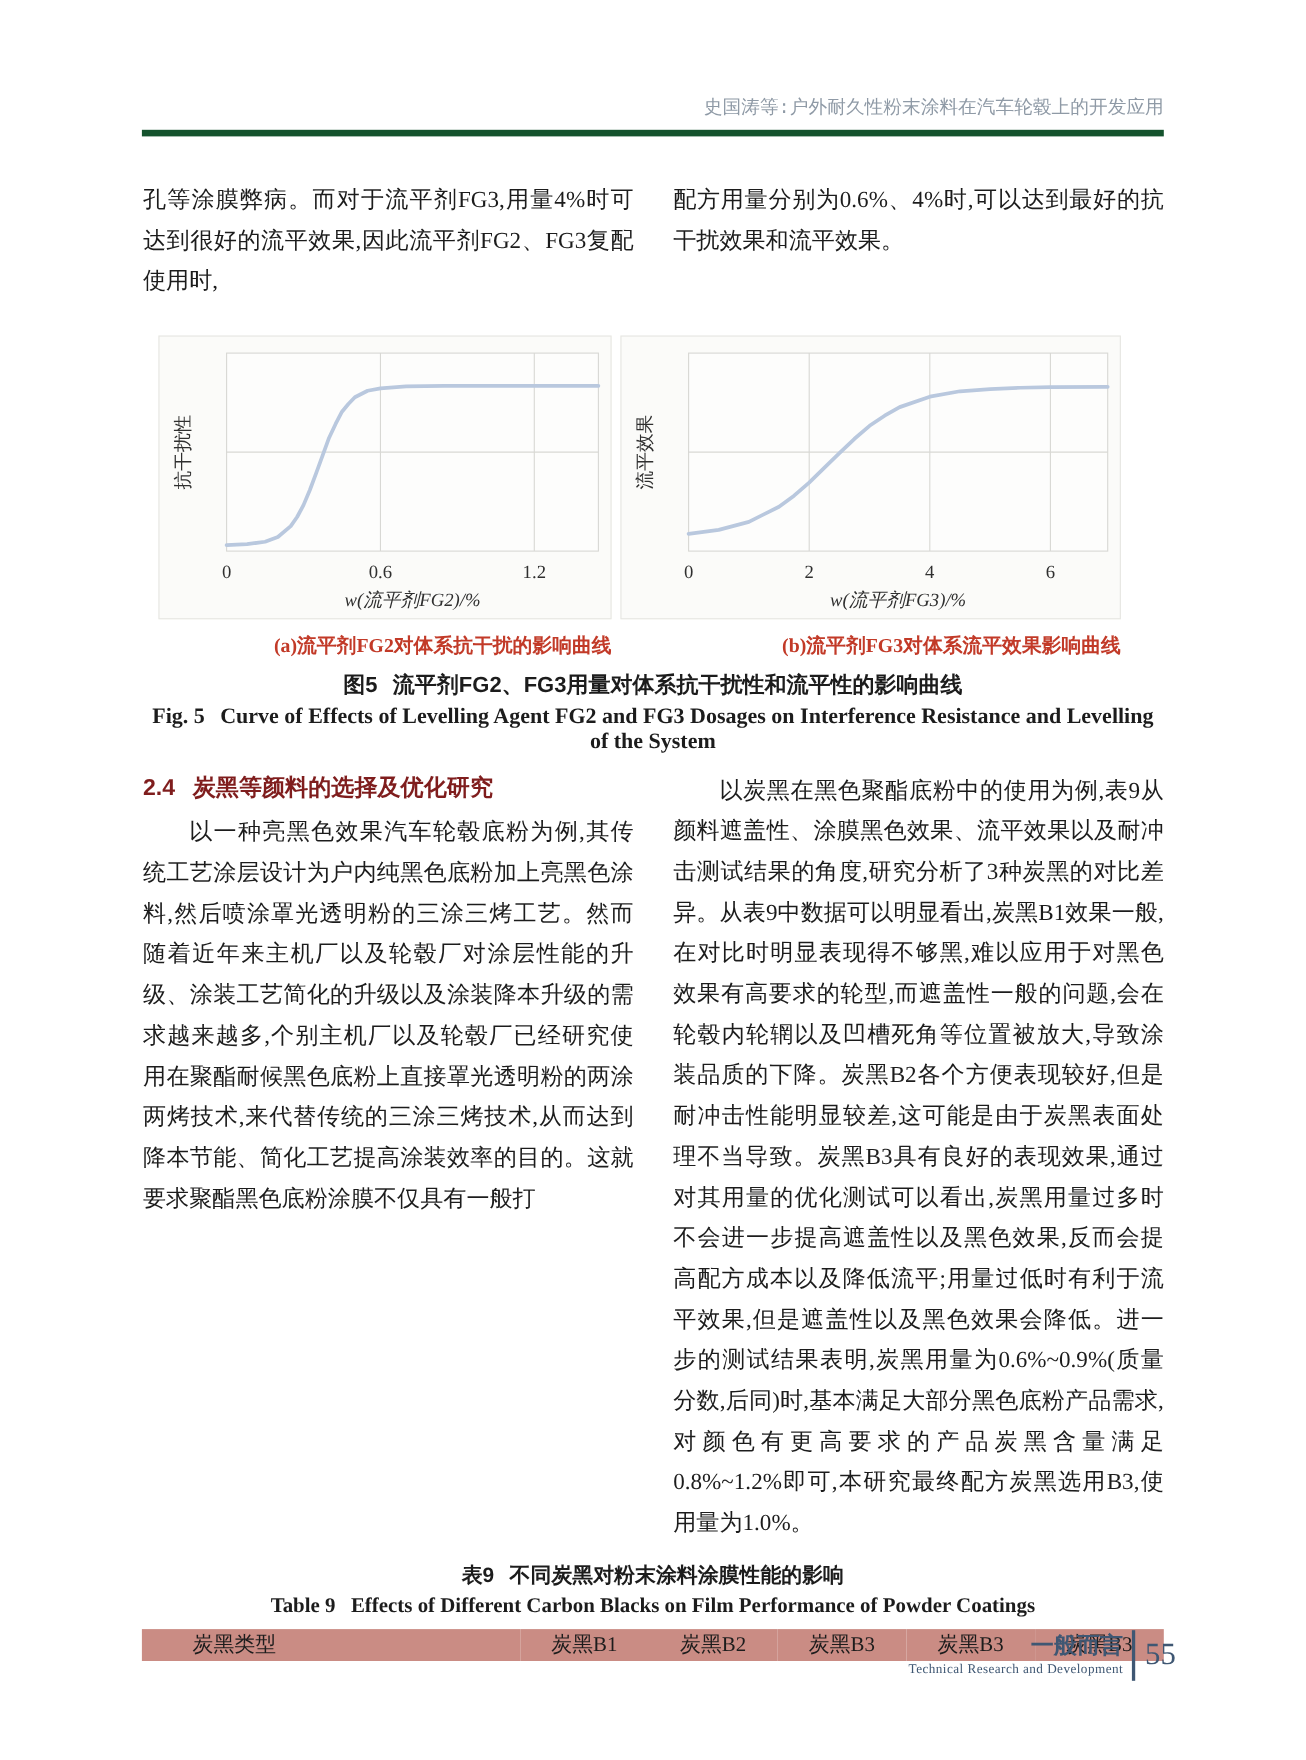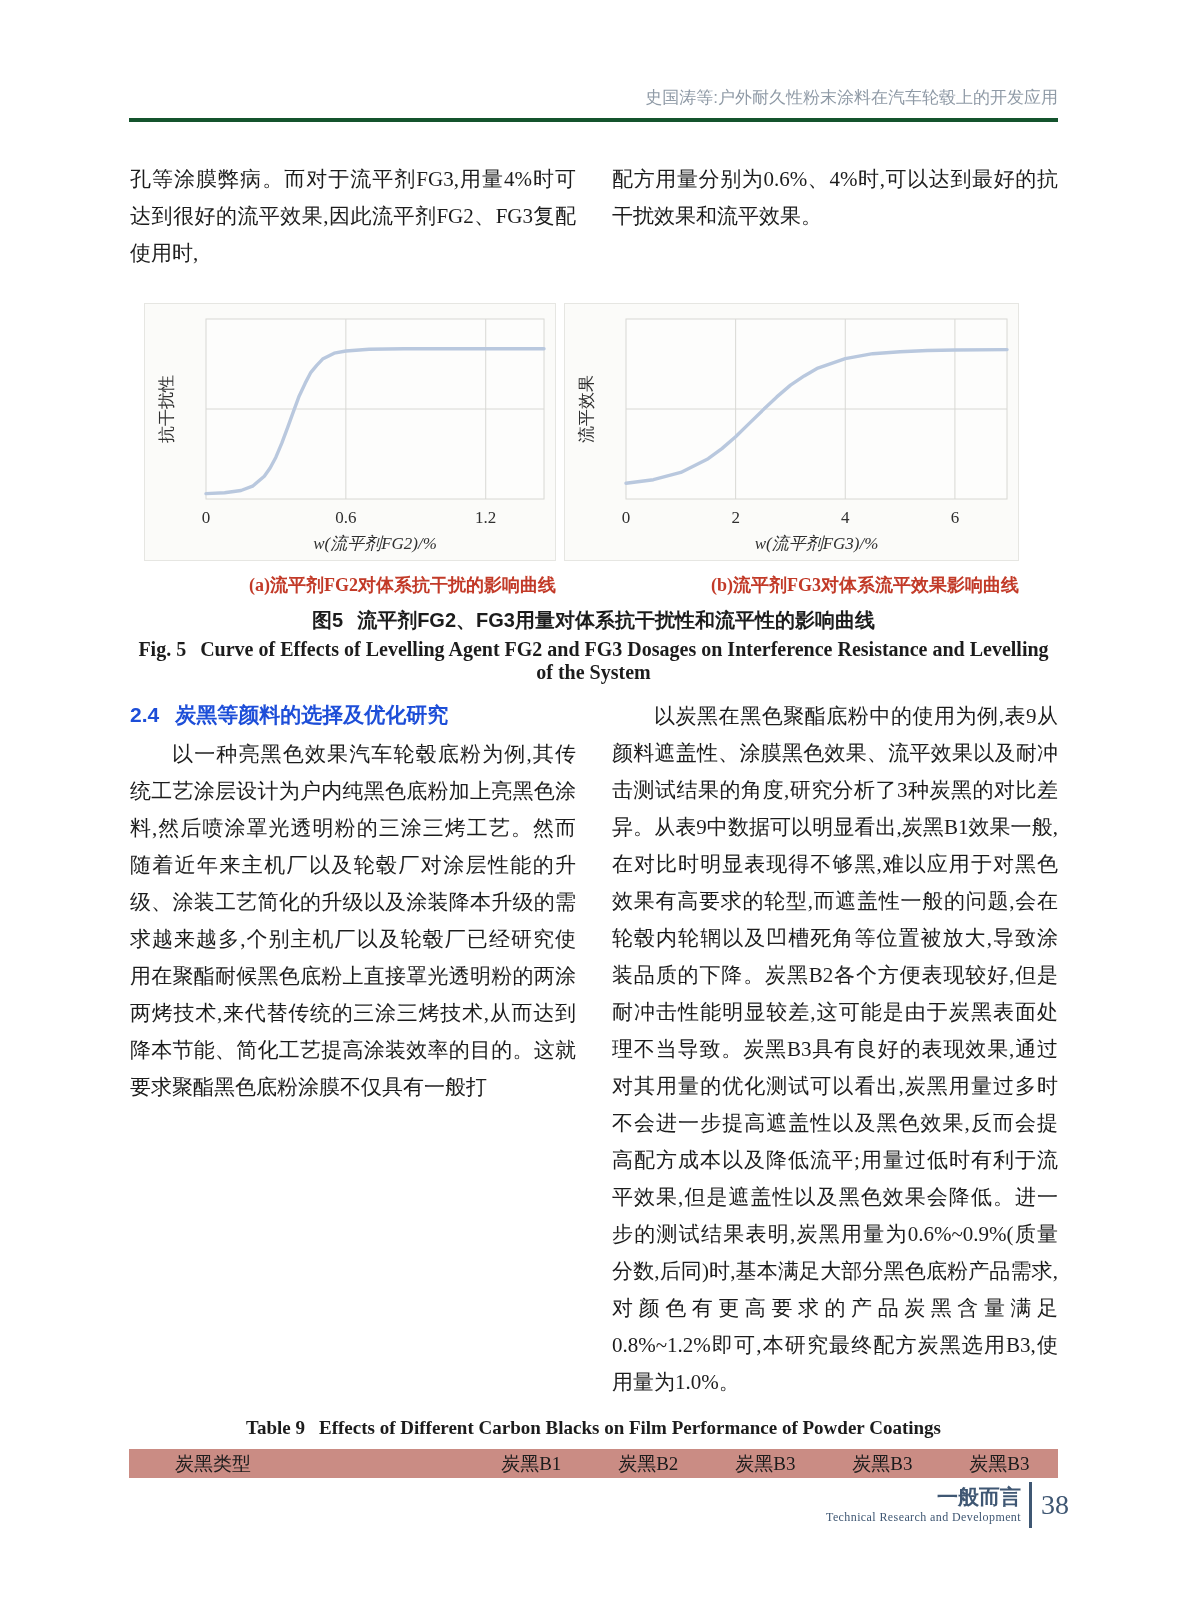--- a/index.html
+++ b/index.html
@@ -11,23 +11,23 @@
     padding:86px 129px 0 129px;
     font-family:"Liberation Serif","DejaVu Serif",serif;
     color:#1c1c1c;
     overflow:hidden;
   }
   
   .running-head{
     text-align:right;
     color:#8f9aa6;
     font-size:17px;
-    font-family:Liberation Sans, sans-serif;
+    font-family:Liberation Mono, monospace;
     padding-bottom:9px;
-    border-bottom:4px solid #14532d;
+    border-bottom:6px solid #14532d;
   }
   
   .two-col{display:flex;gap:36px;justify-content:flex-end;}
   .col{width:446px;font-size:21px;line-height:37px;text-align:justify;}
   .col p{margin:0;}
   p.indent{text-indent:2em;}
   .intro{margin-top:18px;}
   
   .figure{margin-top:10px;}
   .charts{display:flex;gap:8px;margin-left:15px;}
@@ -55,21 +55,21 @@
     text-align:center;
     font-weight:bold;
     font-size:20px;
     font-family:"Liberation Serif","DejaVu Serif",serif;
     margin-top:4px;
   }
   .cap-text{margin-left:14px;}
   
   .body-cols{margin-top:14px;}
   .sec-heading{
-    color:#1d4ed8;
+    color:#7f1d1d;
     font-family:"Liberation Sans","DejaVu Sans",sans-serif;
     font-weight:bold;
     font-size:21px;
     line-height:34px;
     margin-bottom:4px;
   }
   .sec-title{margin-left:16px;}
   
   .table-sec{margin-top:16px;}
   .tbl-cap-cn{
@@ -198,20 +198,23 @@
         <span>2.4</span><span class="sec-title">炭黑等颜料的选择及优化研究</span>
       </div>
       <p class="indent">以一种亮黑色效果汽车轮毂底粉为例,其传统工艺涂层设计为户内纯黑色底粉加上亮黑色涂料,然后喷涂罩光透明粉的三涂三烤工艺。然而随着近年来主机厂以及轮毂厂对涂层性能的升级、涂装工艺简化的升级以及涂装降本升级的需求越来越多,个别主机厂以及轮毂厂已经研究使用在聚酯耐候黑色底粉上直接罩光透明粉的两涂两烤技术,来代替传统的三涂三烤技术,从而达到降本节能、简化工艺提高涂装效率的目的。这就要求聚酯黑色底粉涂膜不仅具有一般打</p>
     </div>
     <div class="col">
       <p class="indent">以炭黑在黑色聚酯底粉中的使用为例,表9从颜料遮盖性、涂膜黑色效果、流平效果以及耐冲击测试结果的角度,研究分析了3种炭黑的对比差异。从表9中数据可以明显看出,炭黑B1效果一般,在对比时明显表现得不够黑,难以应用于对黑色效果有高要求的轮型,而遮盖性一般的问题,会在轮毂内轮辋以及凹槽死角等位置被放大,导致涂装品质的下降。炭黑B2各个方便表现较好,但是耐冲击性能明显较差,这可能是由于炭黑表面处理不当导致。炭黑B3具有良好的表现效果,通过对其用量的优化测试可以看出,炭黑用量过多时不会进一步提高遮盖性以及黑色效果,反而会提高配方成本以及降低流平;用量过低时有利于流平效果,但是遮盖性以及黑色效果会降低。进一步的测试结果表明,炭黑用量为0.6%~0.9%(质量分数,后同)时,基本满足大部分黑色底粉产品需求,对颜色有更高要求的产品炭黑含量满足0.8%~1.2%即可,本研究最终配方炭黑选用B3,使用量为1.0%。</p>
     </div>
   </div>
 
   <div class="table-sec">
+    <div class="tbl-cap-cn">
+      <span>表9</span><span class="cap-text">不同炭黑对粉末涂料涂膜性能的影响</span>
+    </div>
     <div class="tbl-cap-en">
       <span>Table 9</span><span class="cap-text">Effects of Different Carbon Blacks on Film Performance of Powder Coatings</span>
     </div>
     <table class="t9">
       <thead>
           <tr id="t9-head">
             <th>炭黑类型</th>
             <th>炭黑B1</th>
             <th>炭黑B2</th>
             <th>炭黑B3</th>
@@ -223,16 +226,16 @@
     </table>
 
   </div>
 
   <div class="footer">
     <div class="footer-text">
       <div class="footer-cn">一般而言</div>
       <div class="footer-en">Technical Research and Development</div>
     </div>
     <div class="footer-bar"></div>
-    <div class="footer-num">38</div>
+    <div class="footer-num">55</div>
   </div>
 
 </div>
 
 </body></html>

